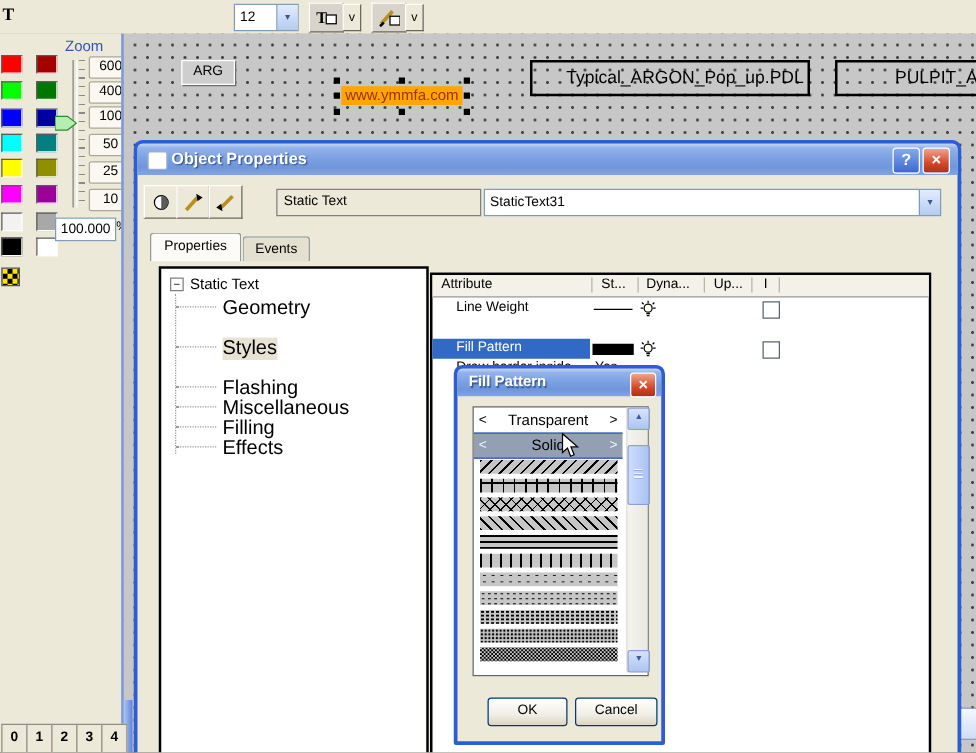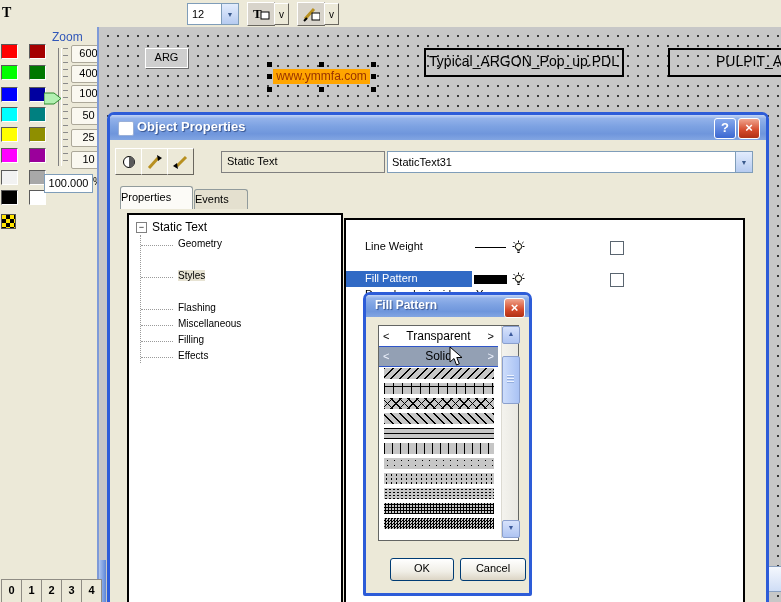--- a/index.html
+++ b/index.html
@@ -48,21 +48,21 @@
   #canvas{left:97px;top:27px;width:684px;height:575px;background-color:#c7c7c7;
     background-image:radial-gradient(#3c3c3c 1px,transparent 1.2px);background-size:10px 10px;background-position:4px 4px;
     border-left:2px solid #7e9ad8;}
   #obj-arg{left:46px;top:21px;width:41px;height:18px;background:#cecece;border:1px solid #fff;
     box-shadow:1px 1px 0 #6e6e6e;text-align:center;line-height:17px;font-size:11px;}
   #obj-selected{left:168px;top:35px;width:110px;height:30px;}
   #obj-selected .txt{position:absolute;left:6px;top:7px;width:97px;height:15px;background:#ffa500;
     color:#993300;font-size:12px;text-align:center;line-height:15px;white-space:nowrap;}
   .handle{position:absolute;width:5px;height:5px;background:#000;}
   #obj-pdl{left:325px;top:21px;width:196px;height:25px;border:2px solid #000;
-    text-align:center;line-height:22px;font-size:14px;}
+    text-align:center;line-height:22px;font-size:14px;padding-left:24px;}
   #obj-pulpit{left:569px;top:21px;width:130px;height:25px;border:2px solid #000;
     line-height:22px;font-size:14px;padding-left:46px;white-space:nowrap;}
   #vscroll-frag{left:0px;top:533px;width:7px;height:42px;background:linear-gradient(90deg,#aec5f0,#5c86d8);}
   #hscroll-frag{left:664px;top:539px;width:20px;height:24px;background:linear-gradient(180deg,#f4f7fd,#cfddf6);border:1px solid #8aa0c0;}
 
   
   .xp-window{border:3px solid #2d5cd8;border-radius:7px 7px 2px 2px;background:#ece9d8;}
   .titlebar{position:absolute;left:0;top:0;right:0;height:25px;border-radius:4px 4px 0 0;
     background:linear-gradient(180deg,#c3d5f6 0%,#93b2ea 14%,#7da2e2 45%,#6f96dc 75%,#82a5e2 100%);
     color:#fff;font-weight:bold;font-size:13px;}
@@ -73,32 +73,32 @@
   .help-btn{background:linear-gradient(180deg,#86a9ec,#3c68d2);}
   .close-btn{background:linear-gradient(180deg,#f0a58e,#d4492a 60%,#b03014);}
 
   
   #op-dialog{left:107px;top:112px;width:656px;height:500px;}
   .op-toolbtn{background:#ece9d8;border:1px solid;border-color:#fff #6a675f #6a675f #fff;
     display:flex;align-items:center;justify-content:center;}
   #op-type-field{left:111px;top:36px;width:157px;height:20px;background:#ece9d8;border:1px solid #808080;
     line-height:18px;padding-left:5px;}
   #op-name-combo{left:277px;top:36px;width:364px;height:20px;}
-  .tab{border:1px solid #919b9c;border-bottom:none;border-radius:3px 3px 0 0;}
+  .tab{border:1px solid #919b9c;border-bottom:none;border-radius:3px 3px 0 0;text-align:center;}
   #tab-properties{left:10px;top:71px;width:71px;height:22px;background:#fcfbf7;line-height:21px;z-index:2;}
   #tab-events{left:84px;top:74px;width:52px;height:19px;background:#e4e0cf;line-height:18px;}
 
   
   #op-tree{left:17px;top:98px;width:212px;height:414px;background:#fff;border:2px solid #000;}
   .tree-root{position:absolute;left:0;top:4px;height:16px;width:100%;}
   .minus-box{position:absolute;left:7px;top:3px;width:9px;height:9px;border:1px solid #808080;background:#fff;
     font-size:9px;line-height:8px;text-align:center;}
   .tree-root .lbl{position:absolute;left:23px;top:1px;font-size:12px;}
   .tree-vline{position:absolute;left:11px;top:20px;height:128px;border-left:1px dotted #9a9a9a;}
-  .tree-child{position:absolute;left:0;height:16px;width:100%;font-size:10px;}
+  .tree-child{position:absolute;left:0;height:16px;width:100%;font-size:16px;}
   .tree-child .stub{position:absolute;left:12px;top:8px;width:32px;border-top:1px dotted #9a9a9a;}
   .tree-child .lbl{position:absolute;left:49px;top:1px;}
   .tree-child.selected .lbl{background:#e7e3d3;}
 
   
   #op-table{left:234px;top:103px;width:397px;height:412px;background:#fff;border:2px solid #000;}
   #op-thead{position:absolute;left:0;top:0;width:100%;height:17px;background:#f4f1e8;border-bottom:1px solid #9a9a9a;}
   .th{position:absolute;top:1px;}
   .th-sep{position:absolute;top:2px;height:12px;border-left:1px solid #b8b4a8;}
   .trow{position:absolute;left:0;width:100%;height:16px;}
@@ -298,20 +298,32 @@
           <span class="stub"></span>
           <span class="lbl">Miscellaneous</span>
         </div>
       <div class="tree-child" style="top:134px">
           <span class="stub"></span>
           <span class="lbl">Effects</span>
         </div>
     </div>
 
     <div class="abs" id="op-table">
+      <div id="op-thead">
+        <span class="th" style="left:7px">Attribute</span>
+        <span class="th-sep" style="left:127px"></span>
+        <span class="th" style="left:135px">St...</span>
+        <span class="th-sep" style="left:164px"></span>
+        <span class="th" style="left:171px">Dyna...</span>
+        <span class="th-sep" style="left:217px"></span>
+        <span class="th" style="left:225px">Up...</span>
+        <span class="th-sep" style="left:255px"></span>
+        <span class="th" style="left:265px">I</span>
+        <span class="th-sep" style="left:277px"></span>
+      </div>
       <div class="trow" style="top:19px">
         <span class="attr-label">Line Weight</span>
         <span class="sw" data-swatch="line"></span>
         <span class="bulb"><svg width="13" height="14">
               <path d="M6.5 0.5v2 M1.5 2l1.4 1.4 M11.5 2l-1.4 1.4 M0.5 6.5h2 M10.5 6.5h2" stroke="#000"></path>
               <circle cx="6.5" cy="6.5" r="3.2" fill="#fffef2" stroke="#000"></circle>
               <path d="M5 10.8h3 M5.4 12.5h2.2" stroke="#000"></path>
             </svg></span>
         <span class="cb"></span>
       </div>

